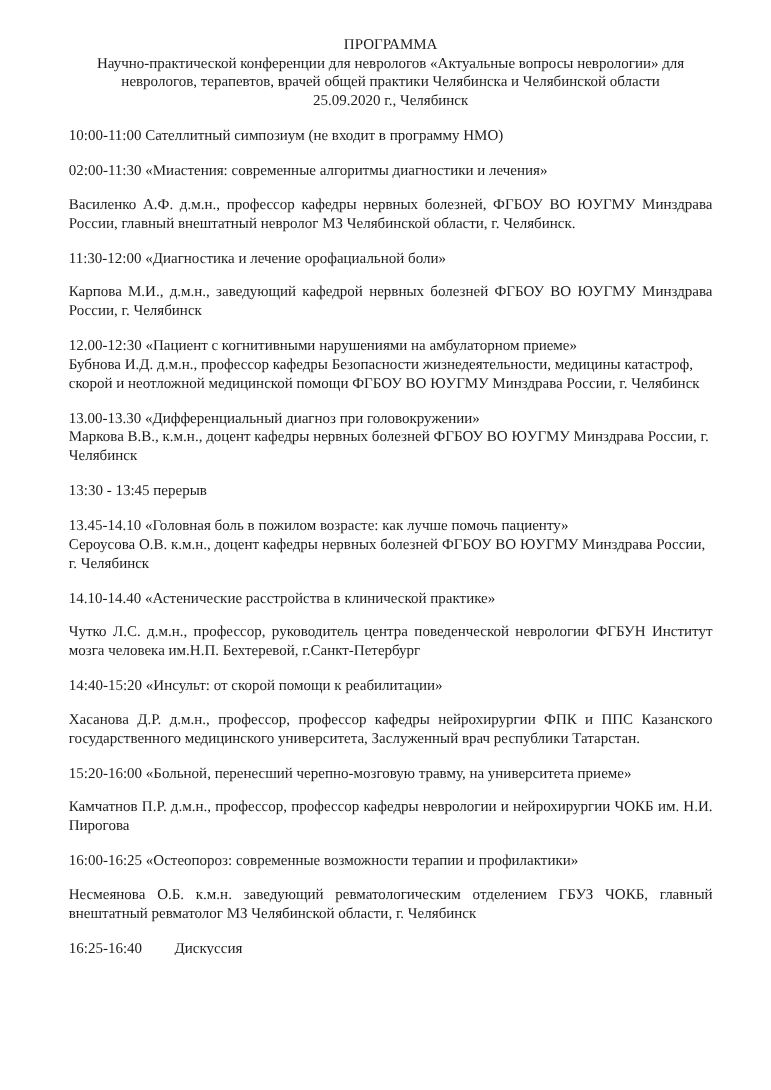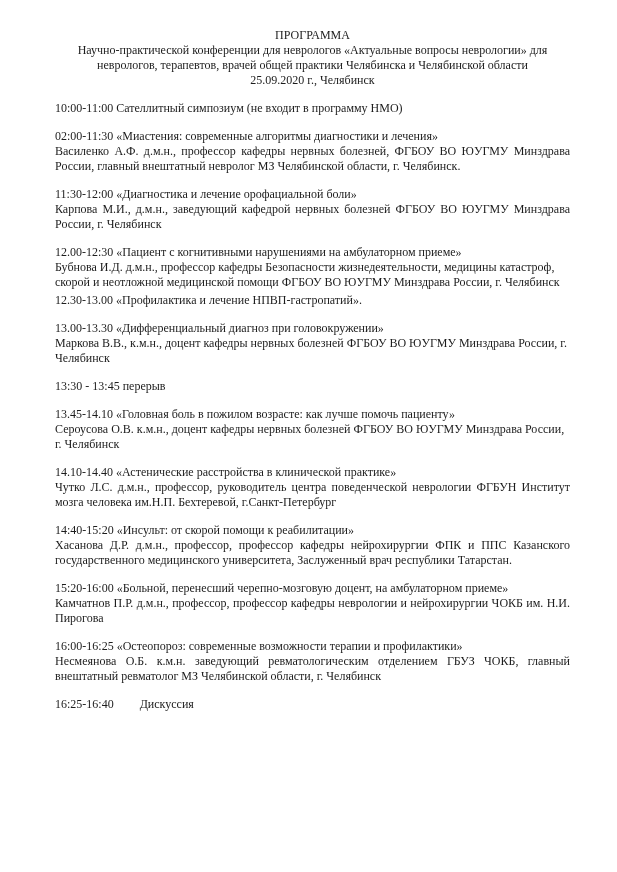--- a/index.html
+++ b/index.html
@@ -25,21 +25,21 @@
     background: #ffffff;
     overflow: hidden;
   }
   p { margin: 0; }
   .doc-header {
     text-align: center;
     margin-bottom: 13px;
   }
   .entry { margin-bottom: 13px; }
   .entry.tight { margin-bottom: 3px; }
-  .speaker.justify { text-align: justify; }
+  .speaker.justify { text-align: justify; margin-top: 12px; }
   .t-title.tabbed { margin-left: 26px; }
   .page-number {
     position: absolute;
     top: 806px;
     right: 30px;
     font-size: 12px;
   }
 </style>
 </head>
 <body>
@@ -67,21 +67,20 @@
       <p class="line"><span class="time">11:30-12:00</span> <span class="t-title">«Диагностика и лечение орофациальной боли»</span></p>
       <p class="speaker justify">Карпова М.И., д.м.н., заведующий кафедрой нервных болезней ФГБОУ ВО ЮУГМУ Минздрава России, г. Челябинск</p>
     </div>
 
     <div class="entry tight">
       <p class="line"><span class="time">12.00-12:30</span> <span class="t-title">«Пациент с когнитивными нарушениями на амбулаторном приеме»</span></p>
       <p class="speaker">Бубнова И.Д. д.м.н., профессор кафедры Безопасности жизнедеятельности, медицины катастроф, скорой и неотложной медицинской помощи ФГБОУ ВО ЮУГМУ Минздрава России, г. Челябинск</p>
     </div>
 
     <div class="entry">
-      <p class="line"><span class="time">12.30-13.00</span> <span class="t-title">«Профилактика и лечение НПВП-гастропатий».</span></p>
     </div>
 
     <div class="entry">
       <p class="line"><span class="time">13.00-13.30</span> <span class="t-title">«Дифференциальный диагноз при головокружении»</span></p>
       <p class="speaker">Маркова В.В., к.м.н., доцент кафедры нервных болезней ФГБОУ ВО ЮУГМУ Минздрава России, г. Челябинск</p>
     </div>
 
     <div class="entry">
       <p class="line"><span class="time">13:30 - 13:45</span> <span class="t-title">перерыв</span></p>
     </div>
@@ -95,21 +94,21 @@
       <p class="line"><span class="time">14.10-14.40</span> <span class="t-title">«Астенические расстройства в клинической практике»</span></p>
       <p class="speaker justify">Чутко Л.С. д.м.н., профессор, руководитель центра поведенческой неврологии ФГБУН Институт мозга человека им.Н.П. Бехтеревой, г.Санкт-Петербург</p>
     </div>
 
     <div class="entry">
       <p class="line"><span class="time">14:40-15:20</span> <span class="t-title">«Инсульт: от скорой помощи к реабилитации»</span></p>
       <p class="speaker justify">Хасанова Д.Р. д.м.н., профессор, профессор кафедры нейрохирургии ФПК и ППС Казанского государственного медицинского университета, Заслуженный врач республики Татарстан.</p>
     </div>
 
     <div class="entry">
-      <p class="line"><span class="time">15:20-16:00</span> <span class="t-title">«Больной, перенесший черепно-мозговую доцент, на амбулаторном приеме»</span></p>
+      <p class="line"><span class="time">15:20-16:00</span> <span class="t-title">«Больной, перенесший черепно-мозговую травму, на университета приеме»</span></p>
       <p class="speaker justify">Камчатнов П.Р. д.м.н., профессор, профессор кафедры неврологии и нейрохирургии ЧОКБ им. Н.И. Пирогова</p>
     </div>
 
     <div class="entry">
       <p class="line"><span class="time">16:00-16:25</span> <span class="t-title">«Остеопороз: современные возможности терапии и профилактики»</span></p>
       <p class="speaker justify">Несмеянова О.Б. к.м.н. заведующий ревматологическим отделением ГБУЗ ЧОКБ, главный внештатный ревматолог МЗ Челябинской области, г. Челябинск</p>
     </div>
 
     <div class="entry">
       <p class="line"><span class="time">16:25-16:40</span><span class="t-title tabbed">Дискуссия</span></p>

